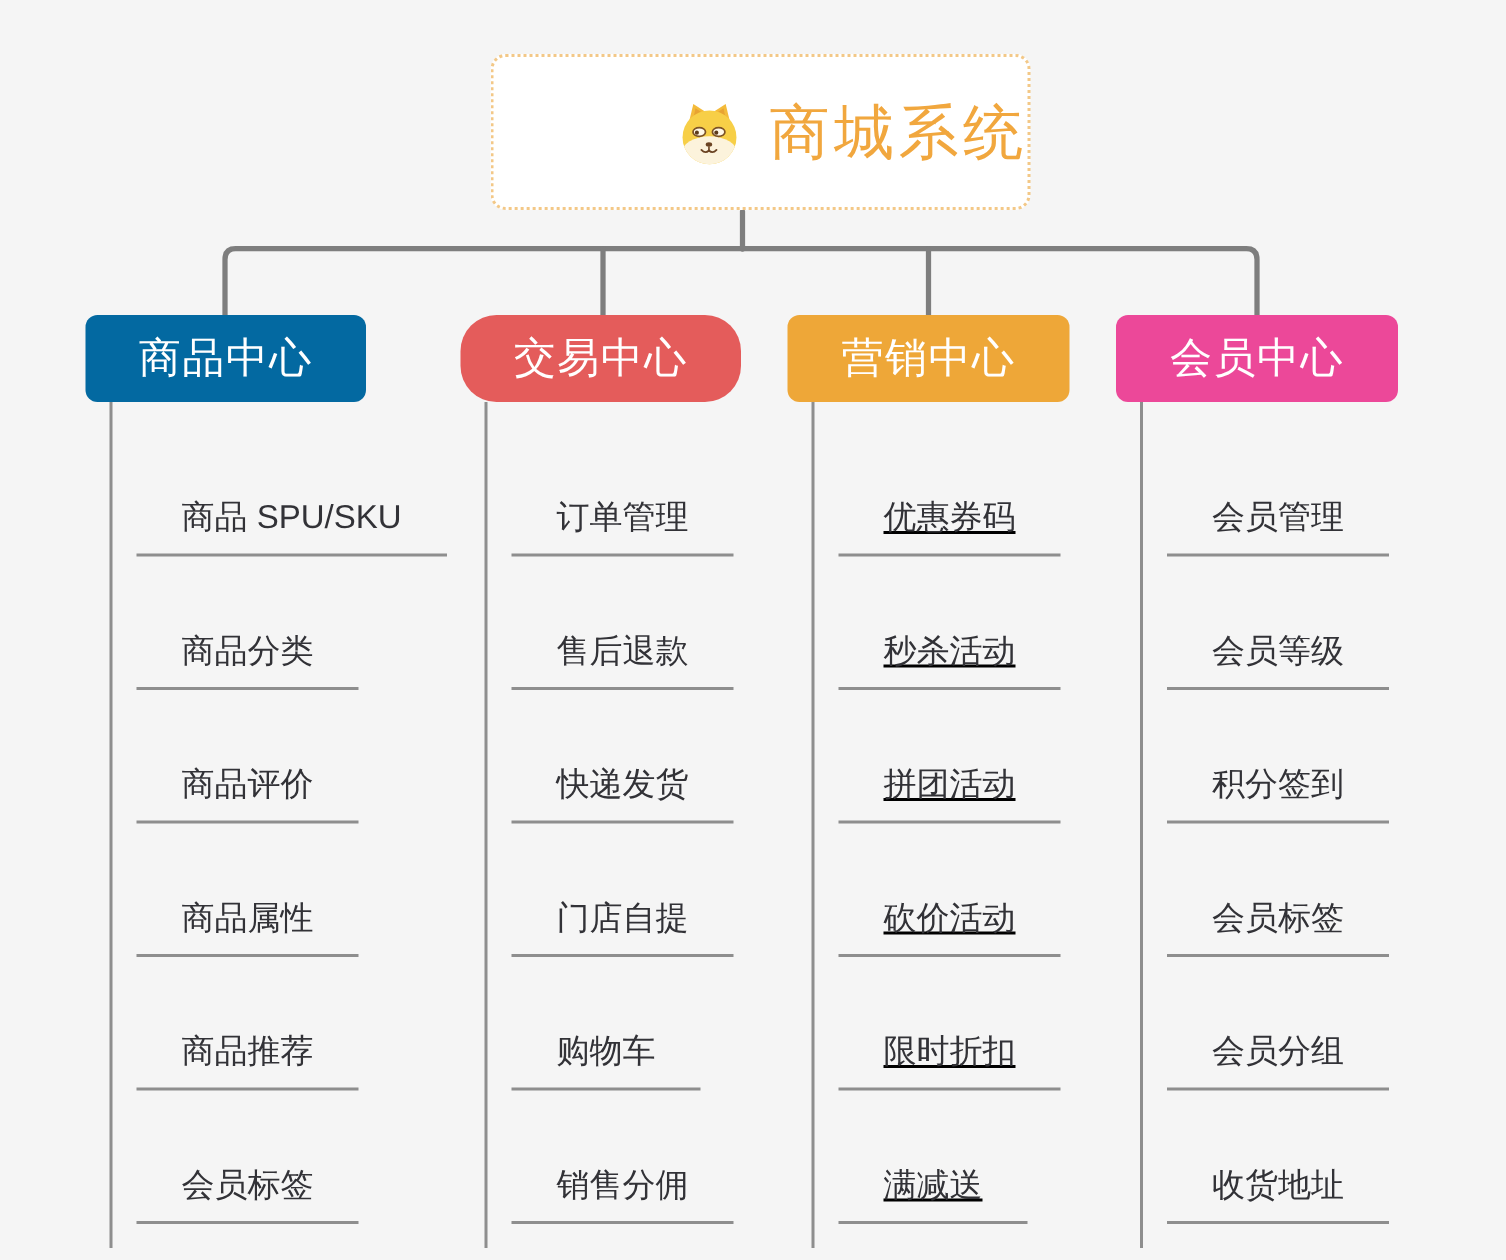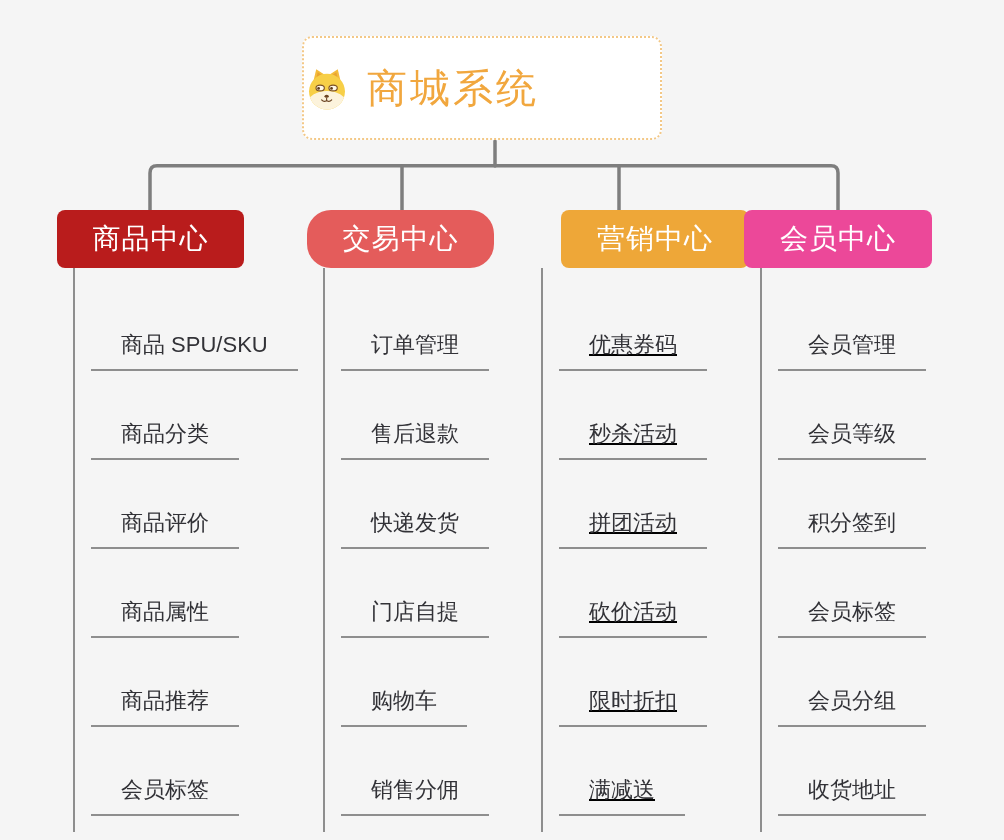--- a/index.html
+++ b/index.html
@@ -8,24 +8,24 @@
     background:#f5f5f5;
     font-family:"Liberation Sans","DejaVu Sans",sans-serif;
   }
   .stage{position:relative;width:1004px;height:840px;}
 
   
   .connectors{position:absolute;left:0;top:0;width:1004px;height:840px;pointer-events:none;}
 
   
   .root-node{
-    position:absolute;left:302px;top:36px;width:360px;height:104px;
+    position:absolute;left:327px;top:36px;width:360px;height:104px;
     box-sizing:border-box;
     background:#ffffff;border:2px dotted #f3c887;border-radius:10px;
-    display:flex;align-items:center;justify-content:flex-start;gap:17px;
+    display:flex;align-items:center;justify-content:flex-end;gap:17px;
     cursor:pointer;
     font-family:Liberation Mono, monospace;
   }
   .root-title{
     font-size:40px;letter-spacing:3px;color:#f1a73e;font-weight:500;
     white-space:nowrap;
   }
   .doge{width:46px;height:46px;flex:0 0 auto;}
 
   
@@ -88,27 +88,27 @@
       <ellipse cx="40.5" cy="32" rx="5.8" ry="4.1" fill="#fff8e7" stroke="#7c5226" stroke-width="1.6"></ellipse>
       <circle cx="20.3" cy="32.6" r="1.9" fill="#5d3a1a"></circle>
       <circle cx="38.3" cy="32.6" r="1.9" fill="#5d3a1a"></circle>
       <ellipse cx="31.5" cy="43.5" rx="3" ry="2.1" fill="#6b4423"></ellipse>
       <path d="M31.5,45.4 L31.5,48.8" stroke="#6b4423" stroke-width="1.5" fill="none"></path>
       <path d="M24.5,48.6 Q28,52.4 31.5,49.2 Q35,52.4 38.5,48.6" stroke="#6b4423" stroke-width="1.7" fill="none" stroke-linecap="round"></path>
     </svg>
     <span class="root-title">商城系统</span>
   </div>
 
-  <div class="branch-box b0" style="background-color: #b91c1c;">
+  <div class="branch-box b0" style="background-color: #0369a1;">
     <span>商品中心</span>
   </div>
   <div class="branch-box b1" style="background-color: rgb(228, 92, 91); border-radius: 24px;">
     <span>交易中心</span>
   </div>
-  <div class="branch-box b2" style="background-color: rgb(238, 167, 56); margin-left: 36px;">
+  <div class="branch-box b2" style="background-color: rgb(238, 167, 56);">
     <span>营销中心</span>
   </div>
   <div class="branch-box b3" style="background-color: #ec4899;">
     <span>会员中心</span>
   </div>
 
   <ul class="items b0">
     <li>商品 SPU/SKU</li>
     <li>商品分类</li>
     <li>商品评价</li>

